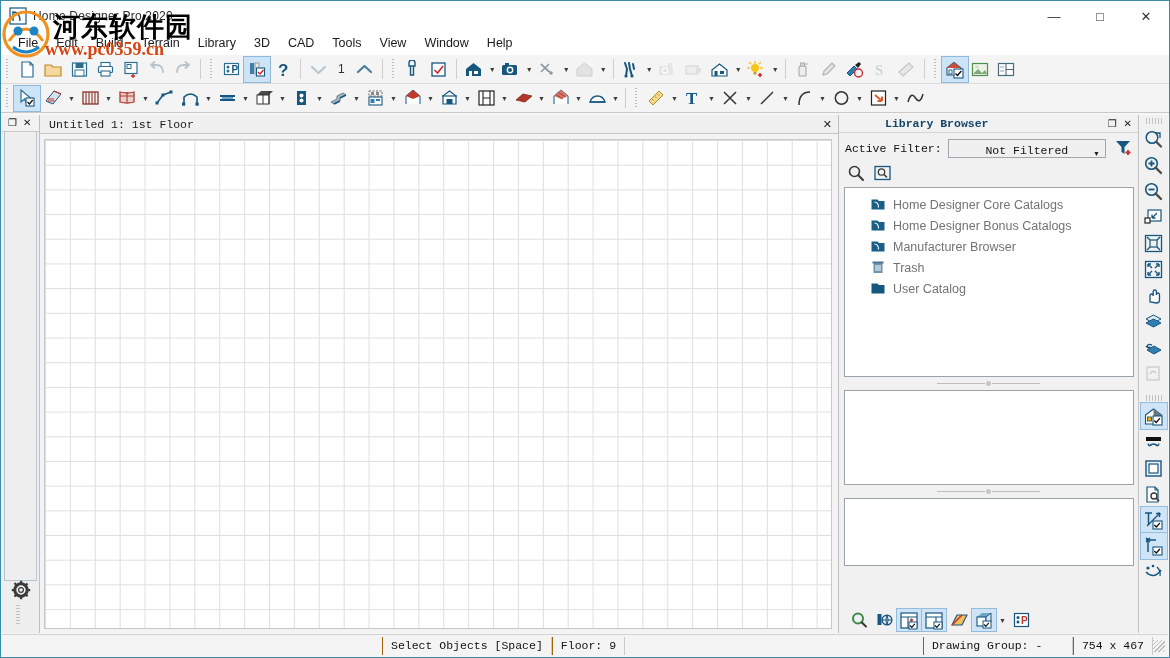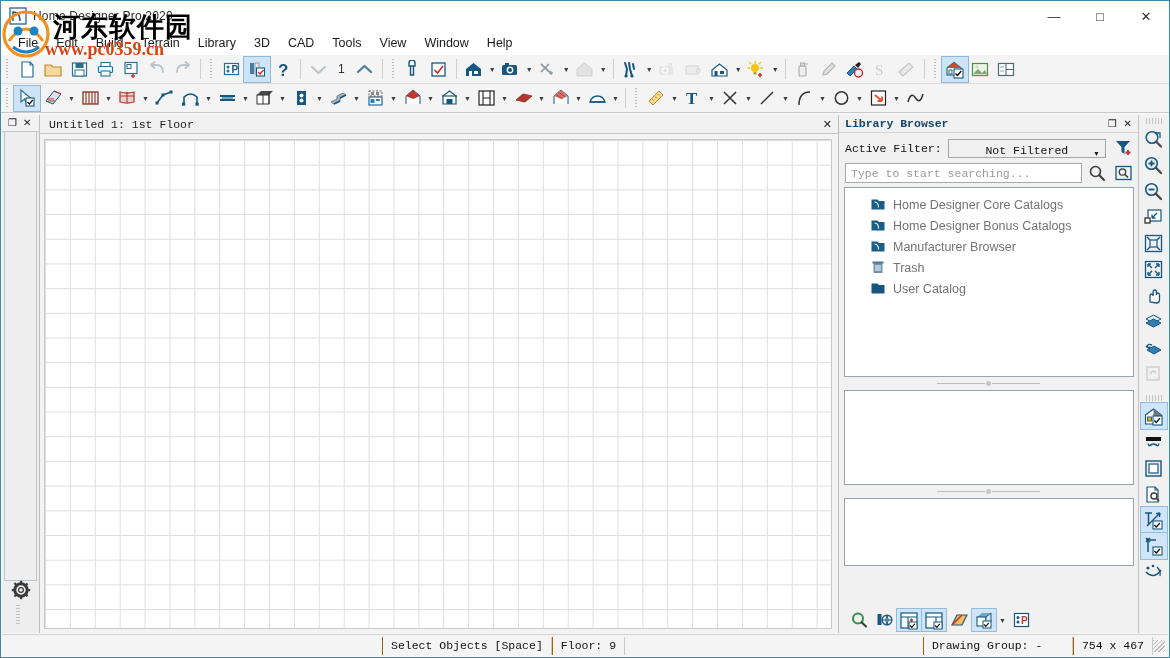--- a/index.html
+++ b/index.html
@@ -160,21 +160,21 @@
     position: absolute; right: 31px; top: 114px; width: 300px; bottom: 24px;
     background: #f1f1f1; border-left: 1px solid #bdbdbd;
   }
   .lib-title {
     height: 18px; display: flex; align-items: center;
     background: #f1f1f1; padding: 0 4px 0 6px;
     border-bottom: 1px solid #d4d4d4;
   }
   .lib-title-text {
     font-family: "Liberation Mono", monospace;
-    font-size: 11.5px; color: #14456a; font-weight: bold;
+    font-size: 11.5px; color: #14456a; font-weight: bold; margin-left: 40px;
   }
   .lib-title-btns { margin-left: auto; display: flex; gap: 7px; padding-right: 2px; }
   .lib-filter-row {
     display: flex; align-items: center; padding: 5px 4px 3px 6px; gap: 6px;
   }
   .lib-filter-label {
     font-family: "Liberation Mono", monospace;
     font-size: 11.5px; color: #111;
   }
   .lib-combo {
@@ -801,23 +801,20 @@
       </div>
       <div style="width:22px;height:20px;display:flex;align-items:center;justify-content:center;">
         <svg width="19" height="18" viewBox="0 0 19 18">
             <path d="M2 2 h14 l-5.5 6 v7 l-3-2 v-5z" fill="#17567f"></path>
             <path d="M14 11 v5 M11.5 13.5 h5" stroke="#cc2a2a" stroke-width="1.8"></path>
           </svg>
       </div>
     </div>
 
     <div class="lib-search-row">
-      <div class="lib-search-input">
-        <span class="ph">Type to start searching...</span>
-      </div>
       <div style="width:22px;height:20px;display:flex;align-items:center;justify-content:center;">
         <svg width="18" height="18" viewBox="0 0 18 18">
             <circle cx="7.5" cy="7.5" r="5" fill="none" stroke="#3a3a3a" stroke-width="1.6"></circle>
             <path d="M11.3 11.3 L16 16" stroke="#3a3a3a" stroke-width="2" stroke-linecap="round"></path>
           </svg>
       </div>
       <div style="width:22px;height:20px;display:flex;align-items:center;justify-content:center;">
         <svg width="19" height="18" viewBox="0 0 19 18">
             <rect x="2" y="2.5" width="15" height="13" fill="none" stroke="#17567f" stroke-width="1.3"></rect>
             <circle cx="8.5" cy="8" r="3.2" fill="none" stroke="#3a3a3a" stroke-width="1.3"></circle>

